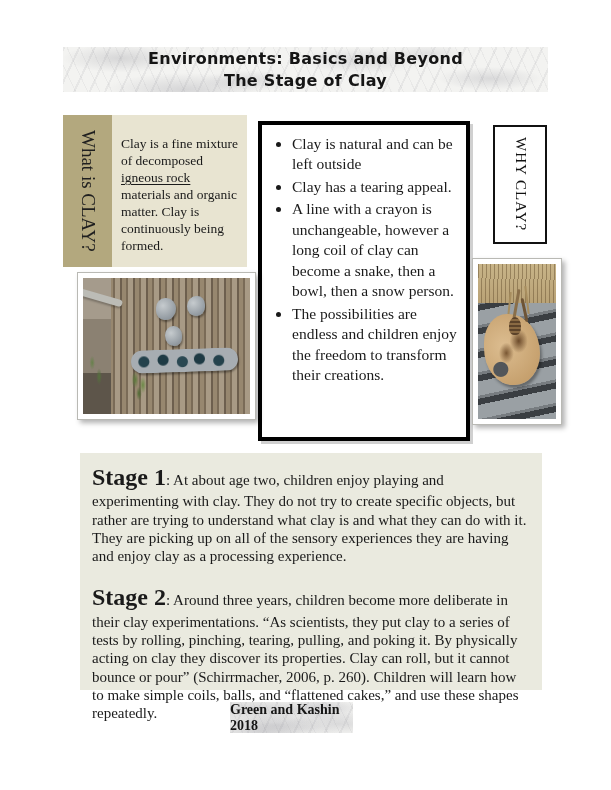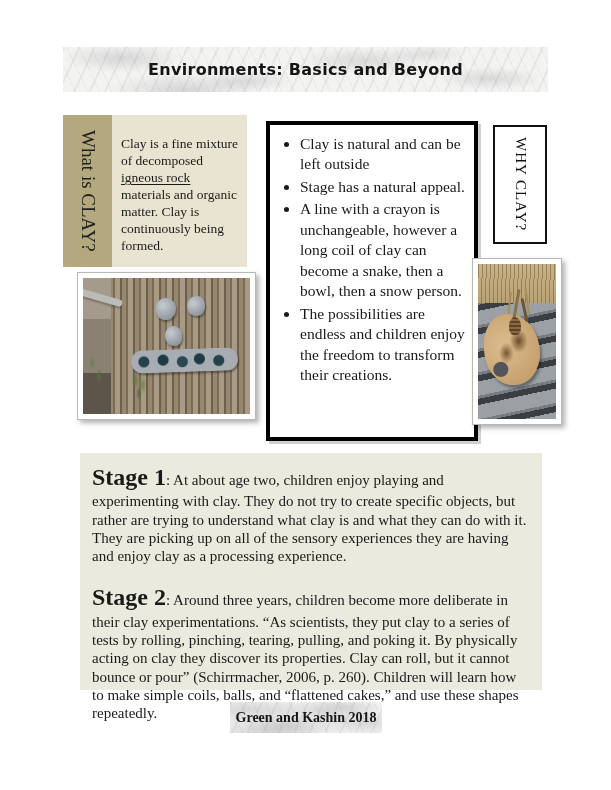--- a/index.html
+++ b/index.html
@@ -34,21 +34,21 @@
     display:flex;align-items:center;justify-content:center;}
   .vtext{writing-mode:vertical-rl;text-orientation:sideways;white-space:nowrap;}
   .khaki-bar .vtext{font-size:19px;color:#1f1f1f;}
   .left-panel{left:112px;top:115px;width:135px;height:152px;background:#e8e4d1;
     padding:20px 5px 8px 9px;font-size:13.5px;line-height:1.26;}
   .left-panel u{text-underline-offset:2px;}
 
   
   .black-box{left:258px;top:121px;width:212px;height:320px;background:#ffffff;
     border:4px solid #000;box-shadow:3px 3px 0 rgba(120,120,120,.35);
-    padding:9px 8px 8px 4px;margin-left:8px;}
+    padding:9px 8px 8px 4px;}
   .black-box ul{margin:0;padding:0 0 0 26px;font-size:15.5px;line-height:1.32;}
   .black-box li{margin:0 0 2px 0;}
 
   
   .why-box{left:493px;top:125px;width:54px;height:119px;background:#fff;border:2px solid #111;
     display:flex;align-items:center;justify-content:center;}
   .why-box .vtext{font-size:15px;letter-spacing:1px;color:#111;}
 
   
   .frame{background:#fff;border:1px solid #b9b9b4;padding:5px;
@@ -110,44 +110,45 @@
     background:repeating-linear-gradient(0deg,#5c432a 0 2px,#8a6a43 2px 4px);}
 
   
   .stage-box{left:80px;top:453px;width:462px;height:237px;background:#eaeadf;
     padding:10px 12px;font-size:15px;line-height:1.22;}
   .stage-box p{margin:0;}
   .stage-box .gap{height:18px;}
   .stage-h{font-weight:700;font-size:24px;}
 
   
-  .credit{left:230px;top:702px;width:152px;height:31px;display:flex;align-items:center;
+  .credit{left:230px;top:702px;width:123px;height:31px;display:flex;align-items:center;
     justify-content:center;font-weight:700;font-size:14px;color:#151515;}
 </style>
 </head>
 <body>
 
 <div class="page">
 
   <div class="abs banner marble">
     <div class="t">Environments: Basics and Beyond</div>
+    <div class="t">The Stage of Clay</div>
   </div>
 
   <div class="abs khaki-bar">
     <span class="vtext">What is CLAY?</span>
   </div>
 
   <div class="abs left-panel">
     <span>Clay is a fine mixture of decomposed </span><u>igneous rock</u><span> materials and organic matter. Clay is continuously being formed.</span>
   </div>
 
   <div class="abs black-box">
     <ul>
       <li>Clay is natural and can be left outside</li>
-      <li>Stage has a natural appeal.</li>
+      <li>Clay has a tearing appeal.</li>
       <li>A line with a crayon is unchangeable, however a long coil of clay can become a snake, then a bowl, then a snow person.</li>
       <li>The possibilities are endless and children enjoy the freedom to transform their creations.</li>
     </ul>
   </div>
 
   <div class="abs why-box">
     <span class="vtext">WHY CLAY?</span>
   </div>
 
   <div class="abs frame photo-left">

